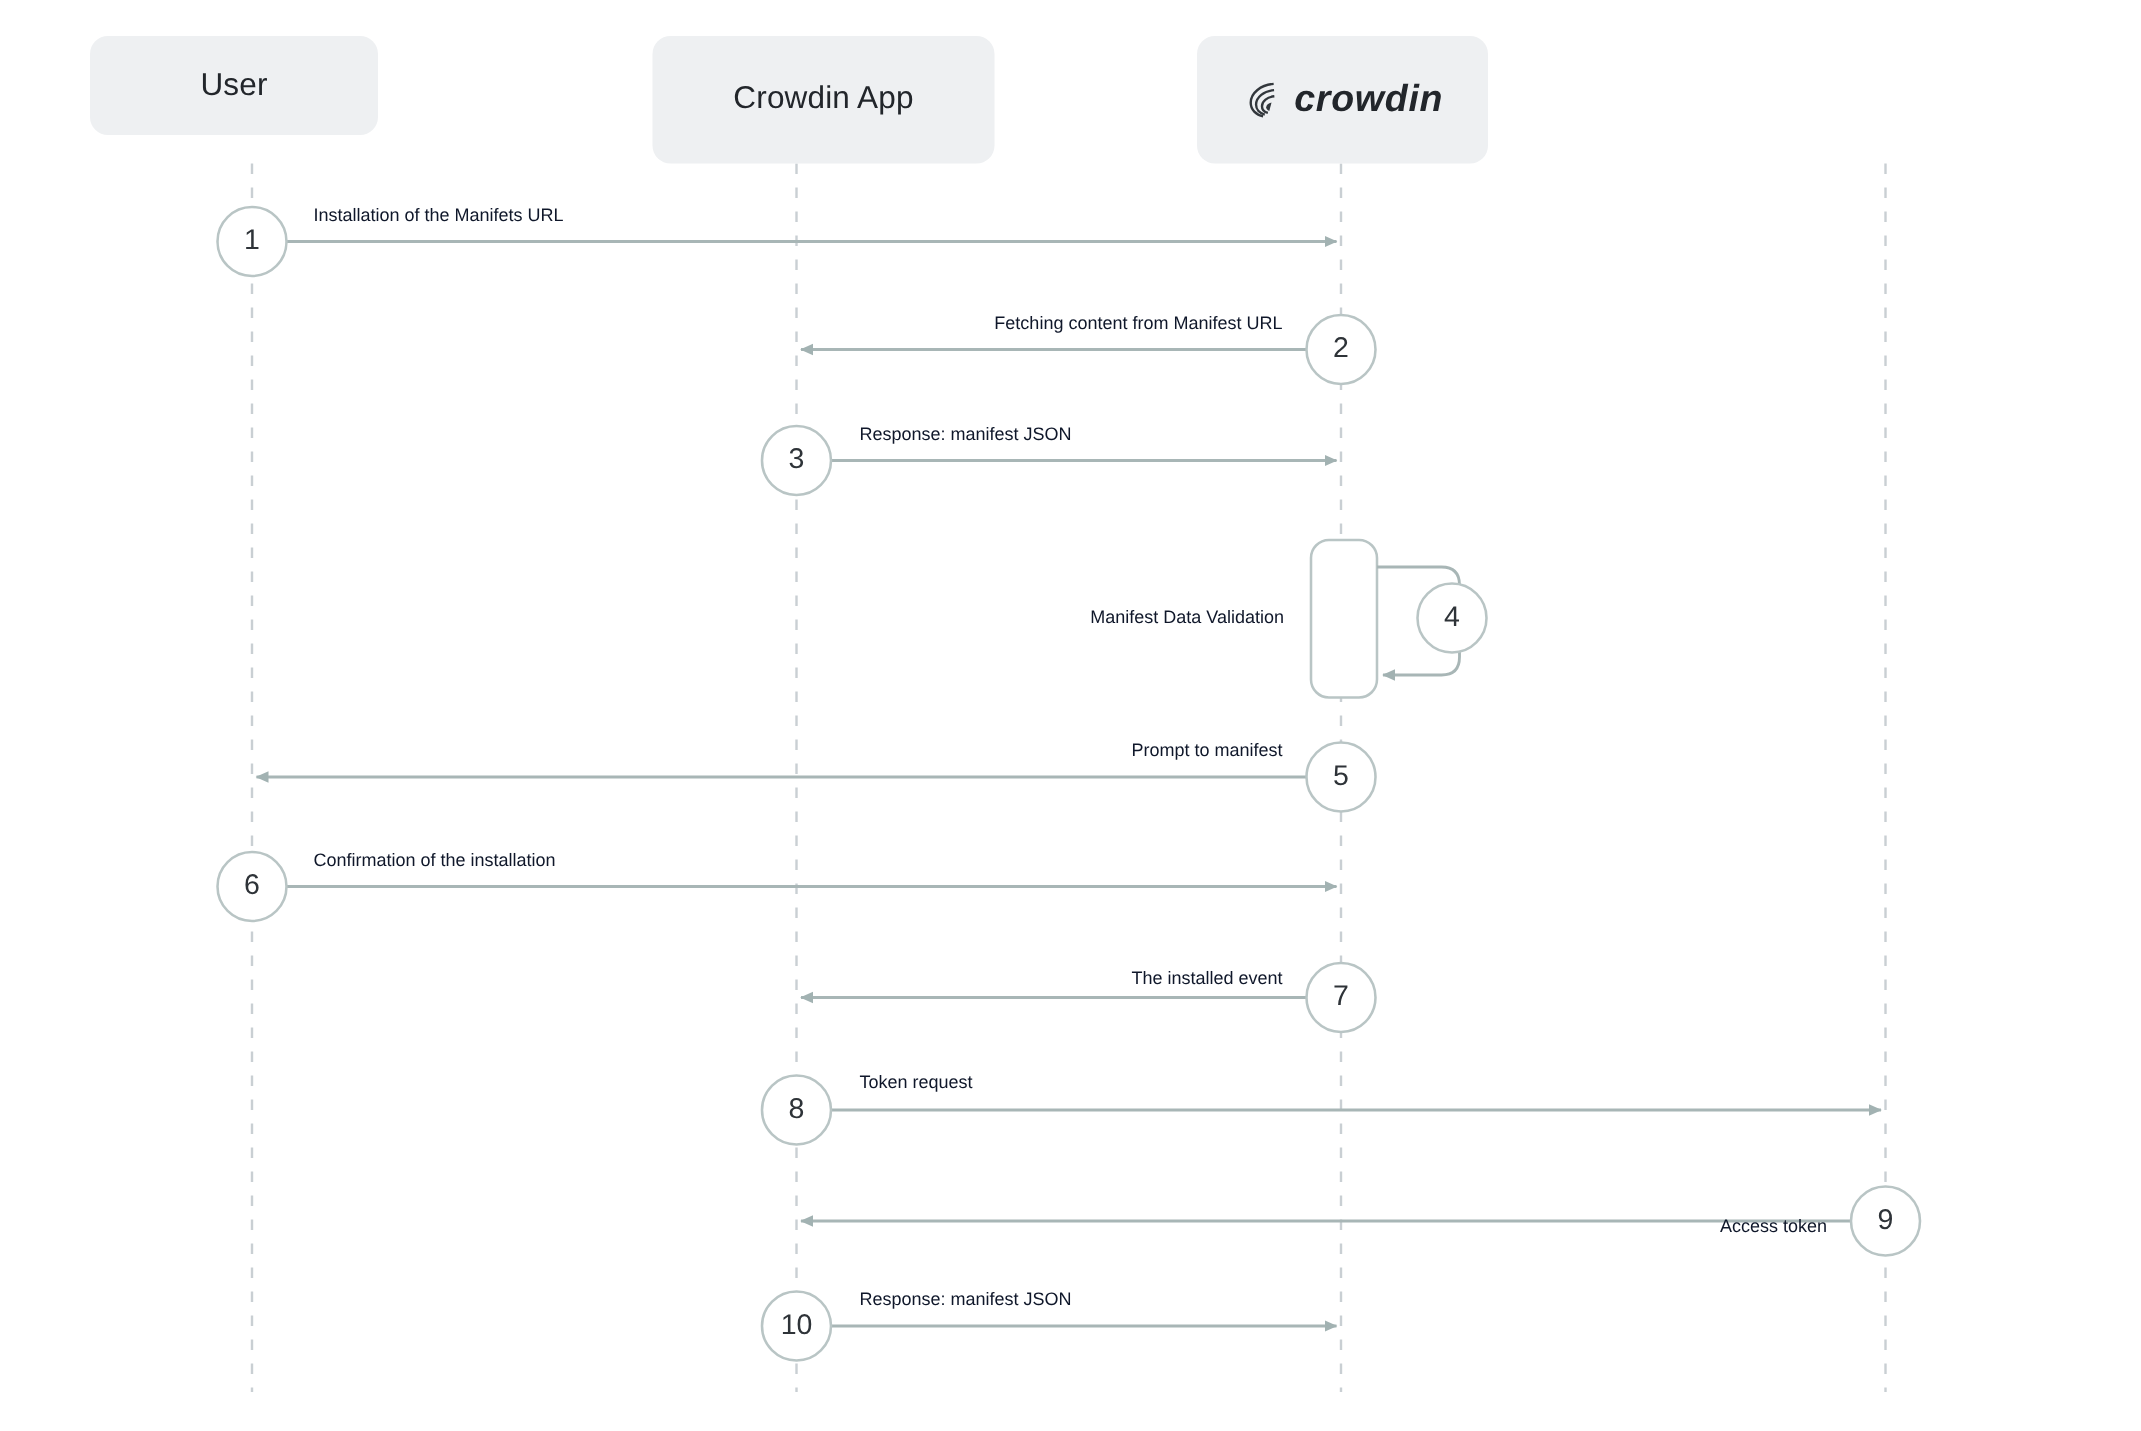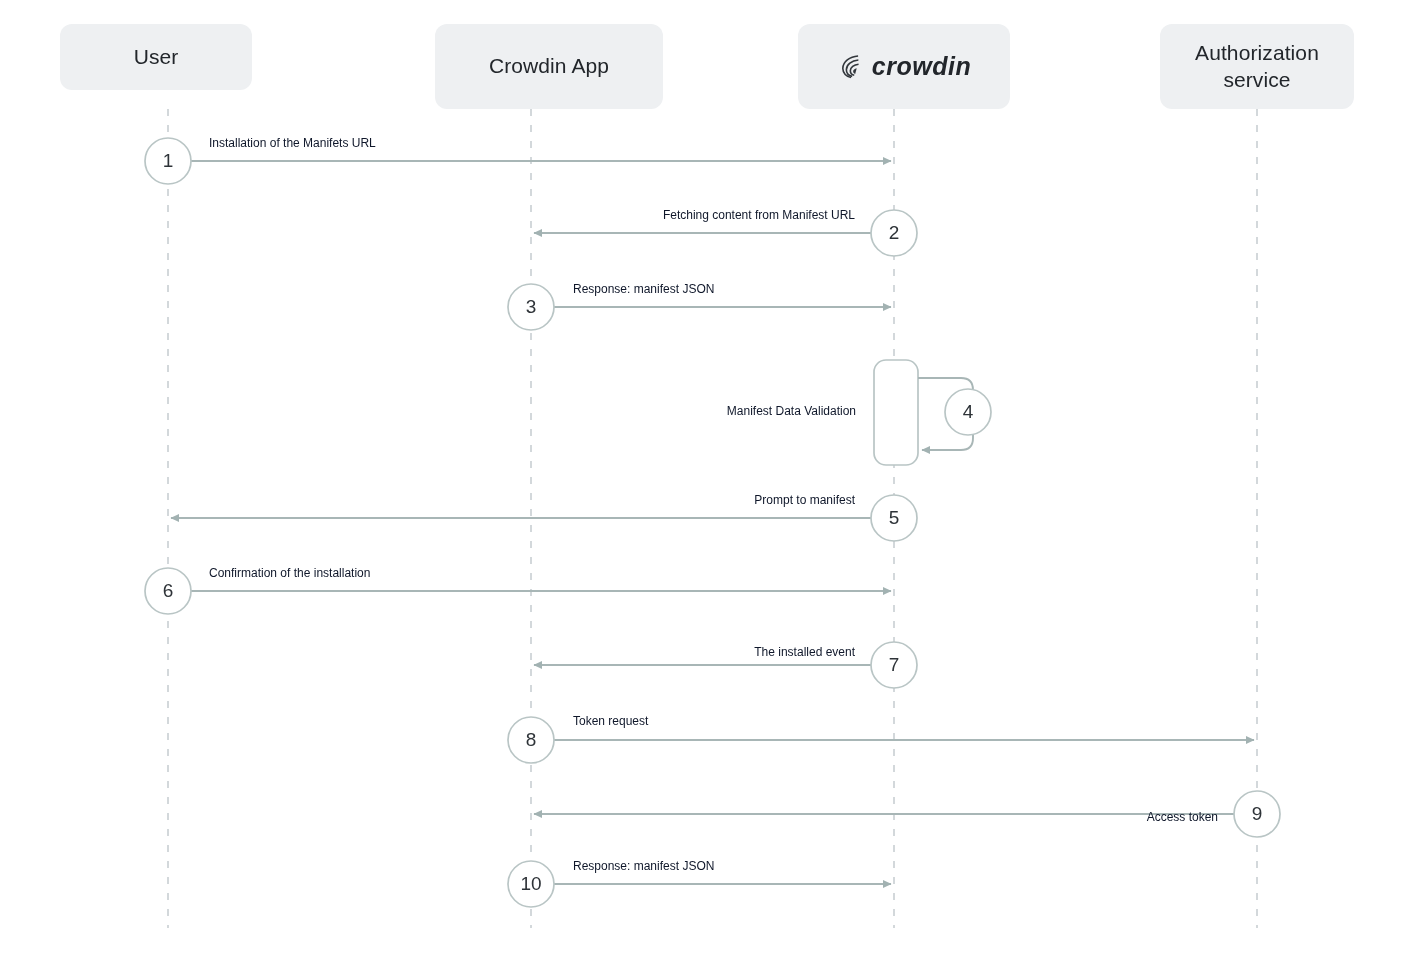--- a/index.html
+++ b/index.html
@@ -117,40 +117,34 @@
   </svg>
 
   <div class="actor-box" id="actor-box-user" style="left: 60px; top: 24px; width: 192px; height: 66px; background: rgb(238, 240, 242); justify-content: center;">
     <span class="actor-label">User</span>
   </div>
 
   <div class="actor-box" id="actor-box-crowdin-app" style="left: 435px; top: 24px; width: 228px; height: 85px; background: rgb(238, 240, 242);">
     <span class="actor-label">Crowdin App</span>
   </div>
 
-  <div class="actor-box" id="actor-box-crowdin" style="left: 798px; top: 24px; width: 212px; height: 85px; background: rgb(238, 240, 242);">
+  <div class="actor-box" id="actor-box-crowdin" style="left: 798px; top: 24px; width: 194px; height: 85px; background: rgb(238, 240, 242);">
     <span class="logo-wrap">
       <svg width="30" height="30" viewBox="0 0 32 32">
         <g fill="none" stroke="#32373c" stroke-width="1.7">
           <path d="M22.5 4.2 C13.5 4.8 6.2 10.6 6.2 17.6 C6.2 22.5 10.0 26.4 15.0 27.2"></path>
           <path d="M22.8 8.6 C15.6 9.2 10.0 13.6 10.0 18.9 C10.0 22.4 12.6 25.2 16.2 26.0"></path>
           <path d="M23.0 13.0 C18.0 13.5 14.2 16.5 14.2 20.0 C14.2 22.3 16.0 24.2 18.4 24.8"></path>
         </g>
         <path d="M21.0 17.4 C18.8 17.8 17.2 19.2 17.2 20.8 C17.2 22.0 18.1 23.0 19.4 23.4 Z" fill="#32373c"></path>
       </svg>
       <span style="font-family:'Liberation Sans',sans-serif;font-size:25px;font-weight:700;font-style:italic;letter-spacing:0.5px;color:#22262b;">crowdin</span>
     </span>
   </div>
 
-  <div class="actor-box" id="actor-box-authorization-service" style="left: 1160px; top: 24px; width: 194px; height: 85px; background: rgb(238, 240, 242);">
-    <span class="actor-label">
-      <span>Authorization</span><br>
-      <span>service</span>
-    </span>
-  </div>
 
   <div id="labels-layer">
       <div class="msg-label align-left" style="left: 209px; top: 137px;">Installation of the Manifets URL</div>
       <div class="msg-label align-right" style="left: 855px; top: 209px;">Fetching content from Manifest URL</div>
       <div class="msg-label align-left" style="left: 573px; top: 283px;">Response: manifest JSON</div>
       <div class="msg-label align-right" style="left: 856px; top: 405px;">Manifest Data Validation</div>
       <div class="msg-label align-right" style="left: 855px; top: 494px;">Prompt to manifest</div>
       <div class="msg-label align-left" style="left: 209px; top: 567px;">Confirmation of the installation</div>
       <div class="msg-label align-right" style="left: 855px; top: 646px;">The installed event</div>
       <div class="msg-label align-left" style="left: 573px; top: 715px;">Token request</div>

